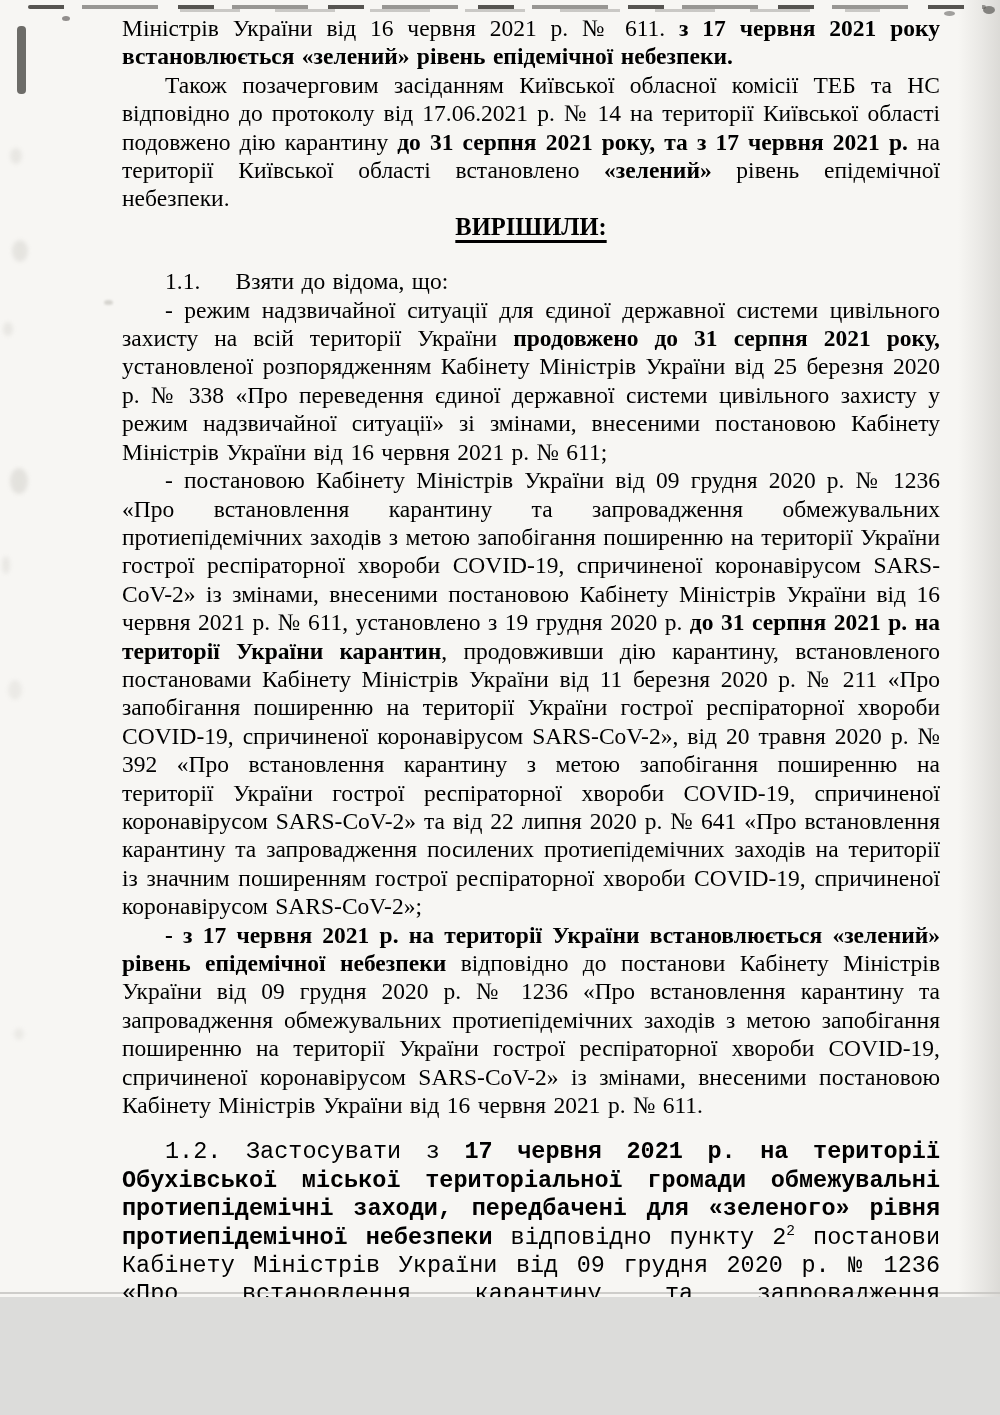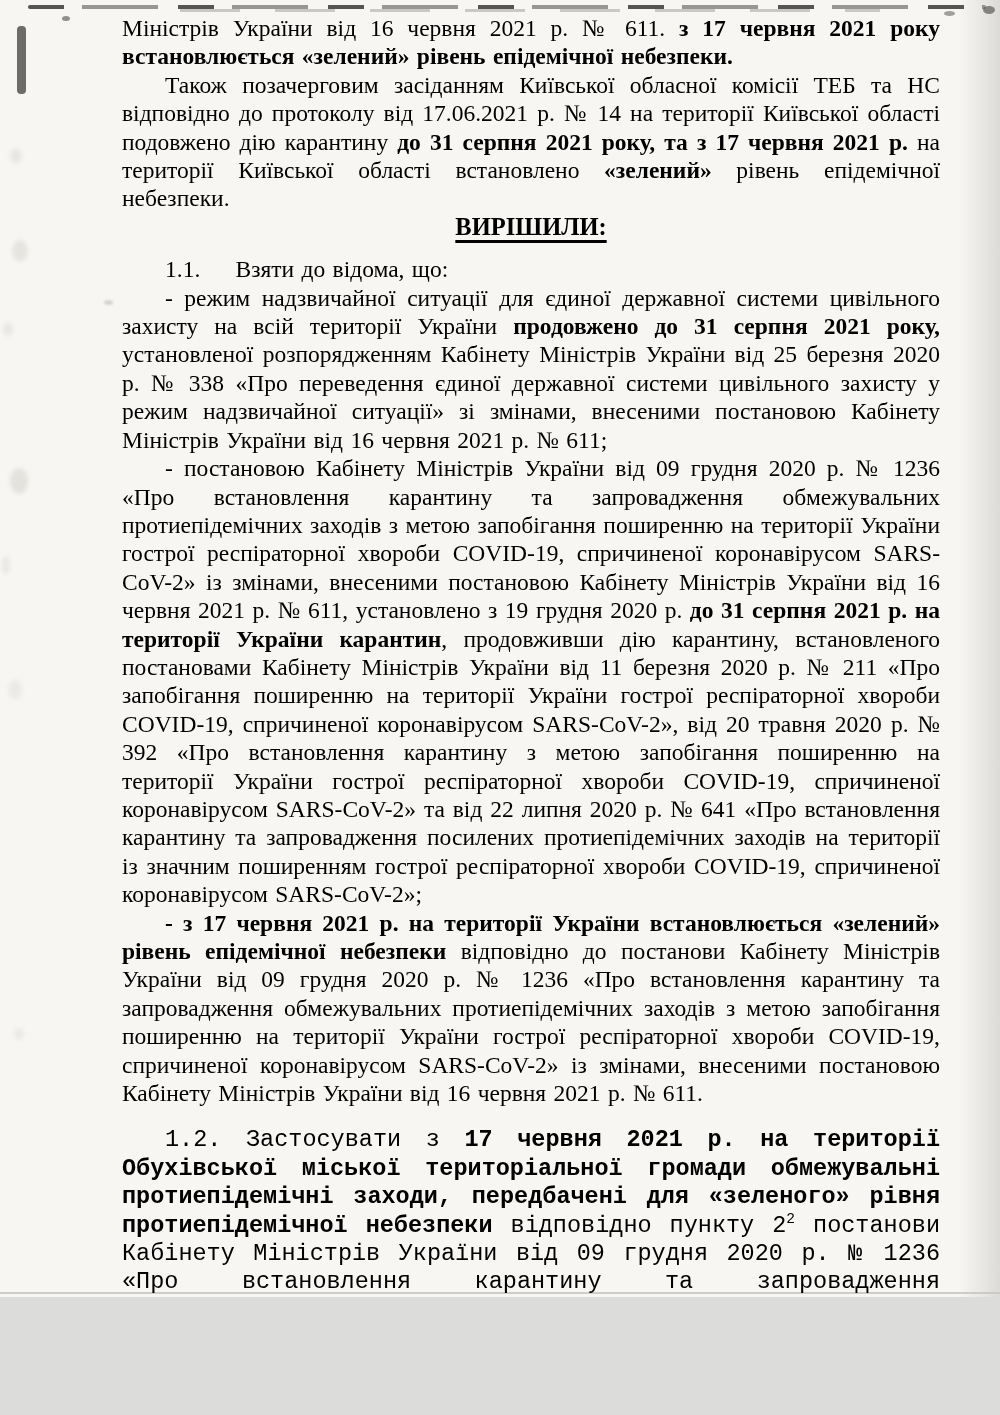--- a/index.html
+++ b/index.html
@@ -19,21 +19,21 @@
   .para{
     margin:0;
     font-size:23.5px;
     line-height:28.4px;
     text-align:justify;
     text-indent:43px;
     word-spacing:1.5px;
   }
   .para.noindent{text-indent:0;}
   .para.heading{text-indent:0;text-align:center;font-size:24.5px;}
-  .para.mt14{margin-top:14px;}
+  .para.mt14{margin-top:26px;}
   .para.mt19{margin-top:19px;font-family:Liberation Mono, monospace;}
   .para.term{text-align:left;text-indent:423px;margin-top:10px;}
   .b{font-weight:bold;}
   .u{text-decoration:underline;text-decoration-thickness:2.5px;text-underline-offset:5px;}
   sup{font-size:0.62em;line-height:0;}
 
   
   .artifact{position:absolute;pointer-events:none;}
   .torn-edge{
     top:5px;left:28px;width:958px;height:4px;

